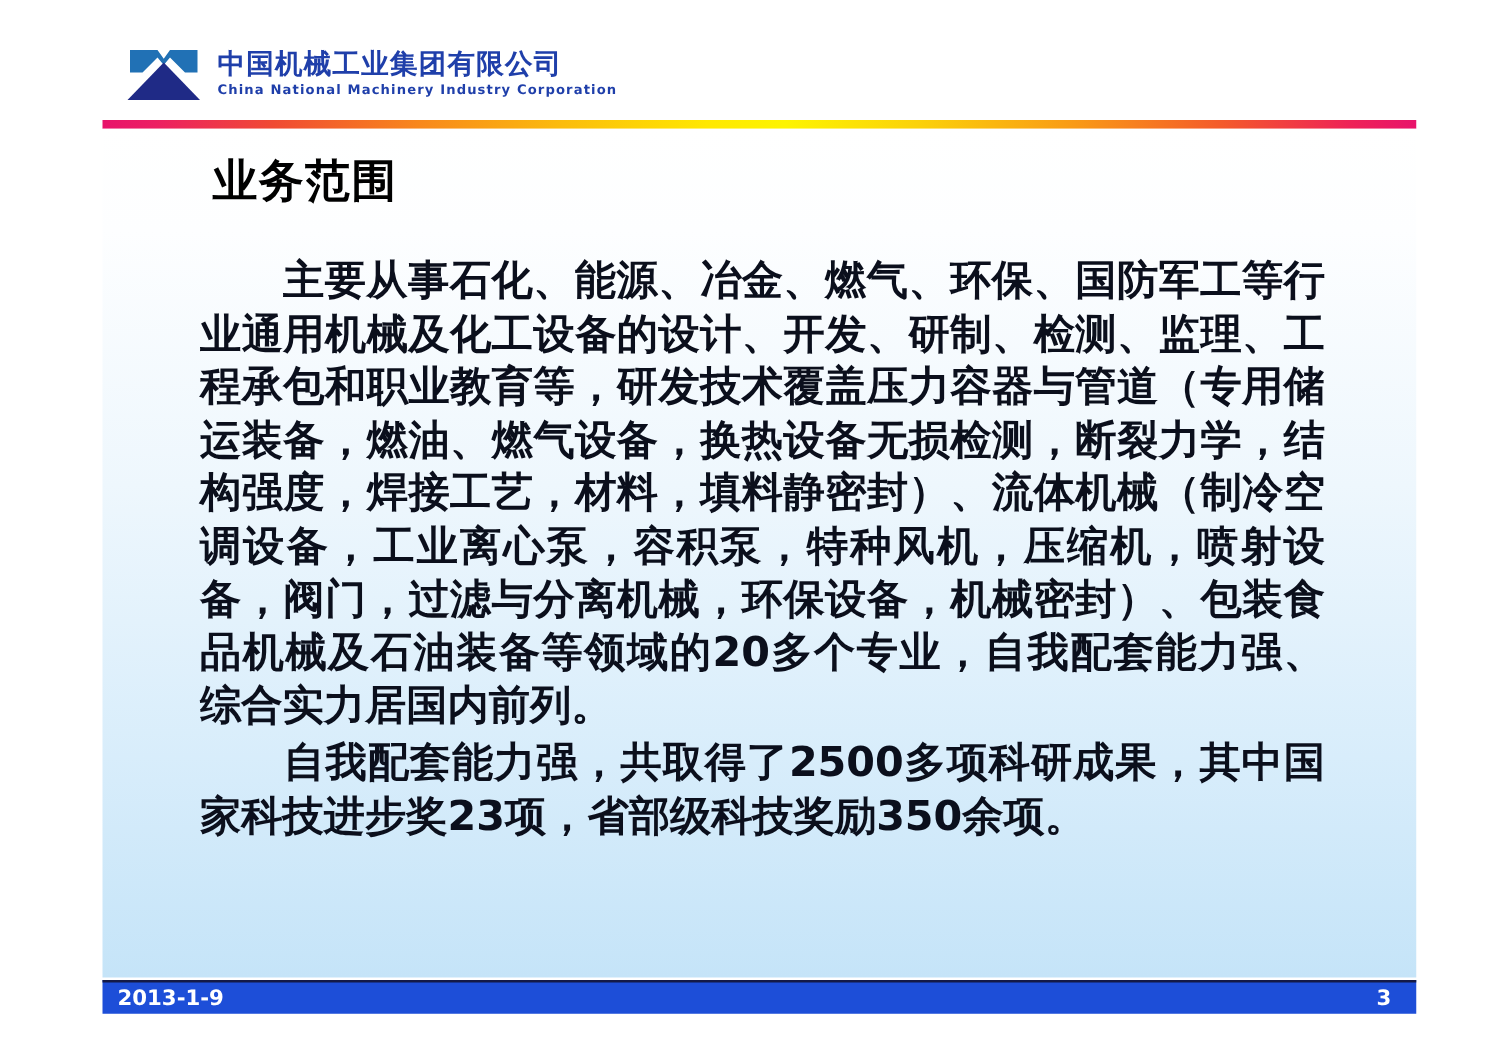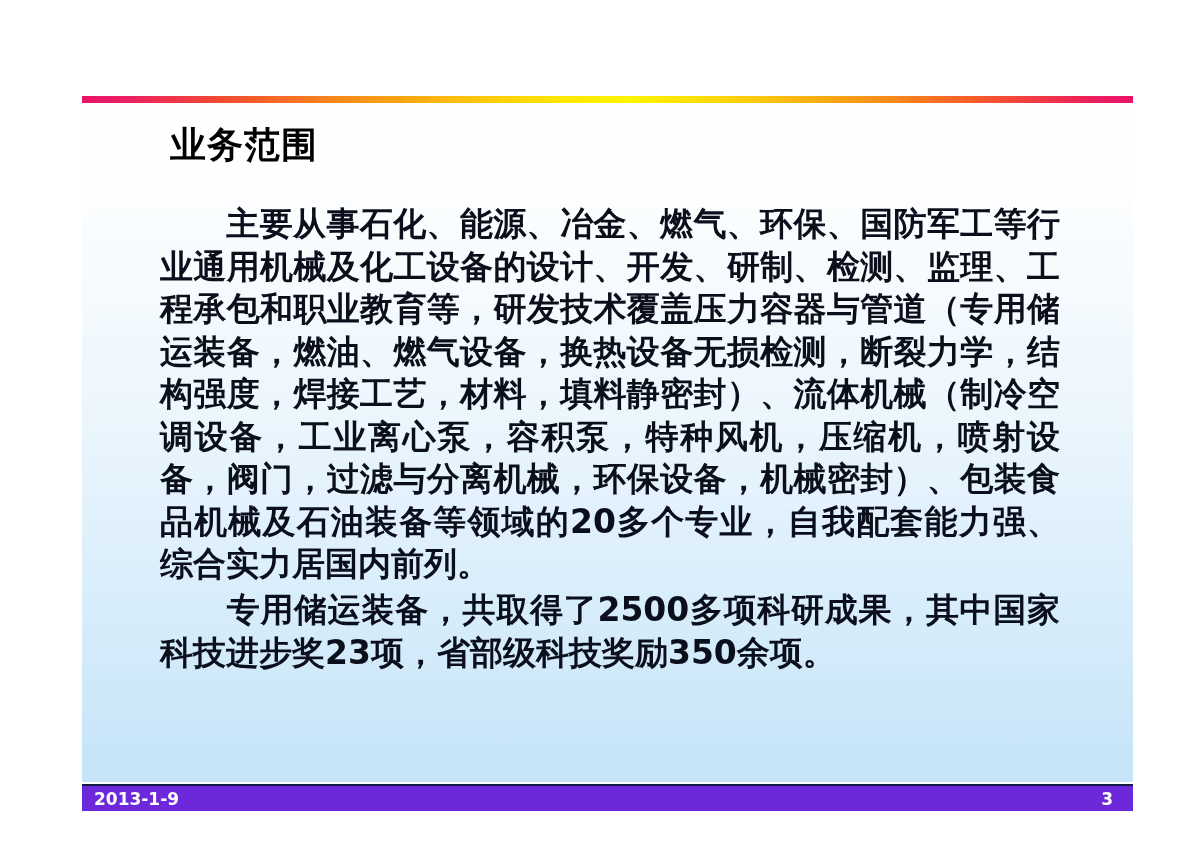--- a/index.html
+++ b/index.html
@@ -160,21 +160,21 @@
   #para-2 { top: 486px; }
   .indent { display: inline-block; width: 2em; }
 
   
   #footer {
     position: absolute;
     left: 82px;
     top: 784px;
     width: 1051px;
     height: 27px;
-    background: #6d28d9;
+    background: #1d4ed8;
     border-top: 2px solid #141a47;
     box-sizing: border-box;
   }
   #footer-date {
     position: absolute;
     left: 12px;
     top: 3px;
     font-size: 17px;
     font-weight: bold;
     color: #ffffff;
@@ -190,33 +190,46 @@
     font-family: "DejaVu Sans", "Liberation Sans", sans-serif;
   }
 </style>
 </head>
 <body>
 
 <div id="slide">
 
   <div id="header">
 
+    <div class="brand-left">
+      <div class="cnmic-logo">
+        <svg width="64" height="46" viewBox="0 0 64 46" xmlns="http://www.w3.org/2000/svg">
+          <path d="M4 4 L26 4 L31 11 L36 4 L58 4 L58 22 L48 22 L36 10 L31 16 L26 10 L14 22 L4 22 Z" fill="#2171b5"></path>
+          <path d="M31 14 L60 44 L2 44 Z" fill="#1f2a86"></path>
+          <path d="M31 20 L50 40 L12 40 Z" fill="#ffffff" opacity="0"></path>
+        </svg>
+      </div>
+      <div class="brand-left-text">
+        <div class="cn-title">中国机械工业集团有限公司</div>
+        <div class="en-title">China National Machinery Industry Corporation</div>
+      </div>
+    </div>
 
 
   </div>
 
   <div id="rule"></div>
 
   <div id="panel">
 
     <div id="slide-title">业务范围</div>
 
     <div class="body-text" id="para-1"><span class="indent"></span><span>主要从事石化、能源、冶金、燃气、环保、国防军工等行业通用机械及化工设备的设计、开发、研制、检测、监理、工程承包和职业教育等，研发技术覆盖压力容器与管道（专用储运装备，燃油、燃气设备，换热设备无损检测，断裂力学，结构强度，焊接工艺，材料，填料静密封）、流体机械（制冷空调设备，工业离心泵，容积泵，特种风机，压缩机，喷射设备，阀门，过滤与分离机械，环保设备，机械密封）、包装食品机械及石油装备等领域的20多个专业，自我配套能力强、综合实力居国内前列。</span></div>
 
-    <div class="body-text" id="para-2"><span class="indent"></span><span>专用储运装备，共取得了2500多项科研成果，其中国家科技进步奖23项，省部级科技奖励350余项。</span></div>
+    <div class="body-text" id="para-2"><span class="indent"></span><span>自我配套能力强，共取得了2500多项科研成果，其中国家科技进步奖23项，省部级科技奖励350余项。</span></div>
 
   </div>
 
   <div id="footer">
     <div id="footer-date">2013-1-9</div>
     <div id="footer-page">3</div>
   </div>
 
 </div>
 

